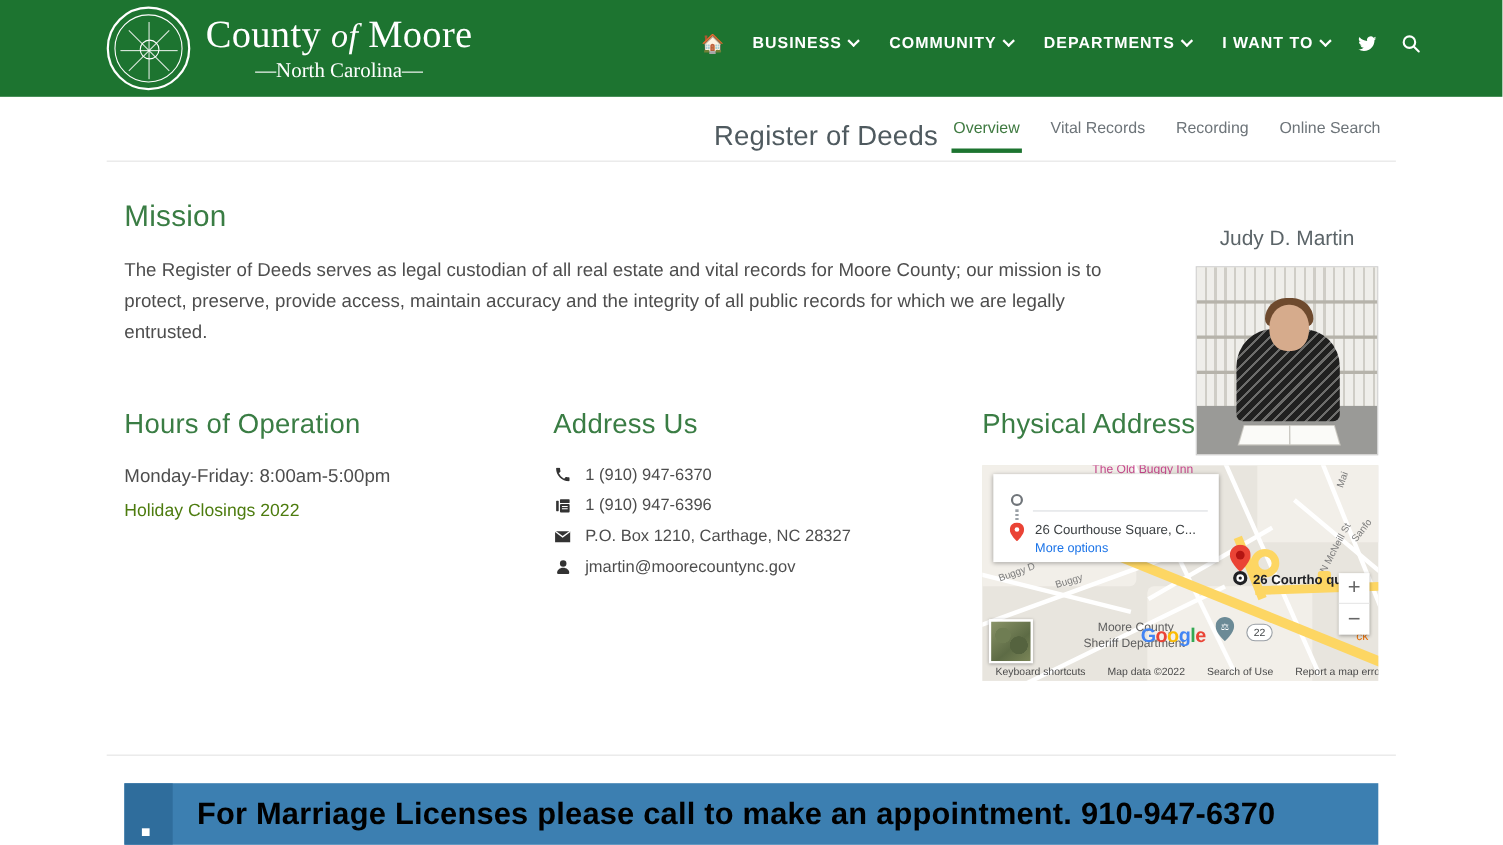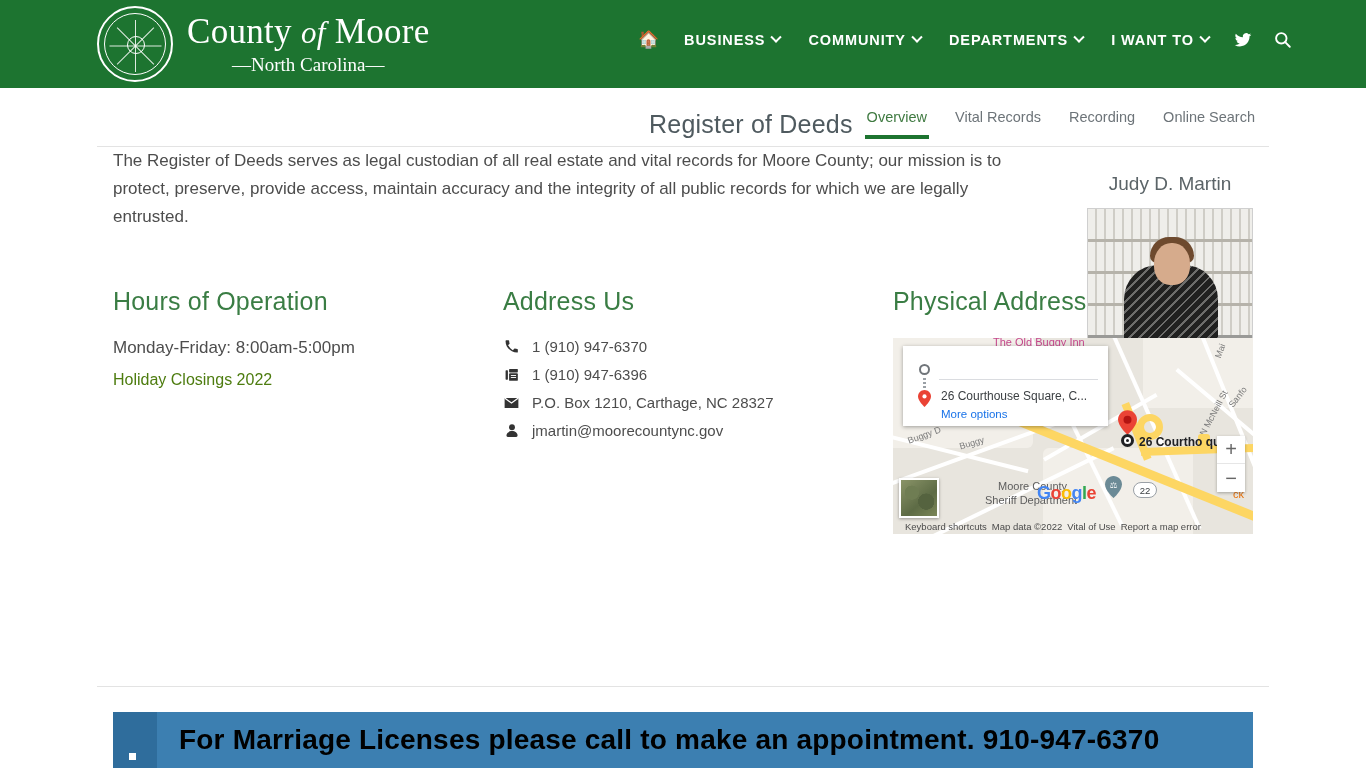--- a/index.html
+++ b/index.html
@@ -400,21 +400,21 @@
   .g-logo span:nth-child(1){color:#4285F4}
   .g-logo span:nth-child(2){color:#EA4335}
   .g-logo span:nth-child(3){color:#FBBC05}
   .g-logo span:nth-child(4){color:#4285F4}
   .g-logo span:nth-child(5){color:#34A853}
   .g-logo span:nth-child(6){color:#EA4335}
   .map-foot {
     position: absolute;
     left: 0; right: 0; bottom: 2px;
     display: flex;
-    gap: 5px;
+    gap: 20px;
     padding-left: 12px;
     font-size: 9.5px;
     color: #4a4a4a;
     white-space: nowrap;
   }
   .map-foot span { cursor: pointer; }
 
   
   .bottom-rule {
     margin: 0 97px;
@@ -519,20 +519,21 @@
     <div class="subtab active">Overview</div>
     <div class="subtab">Vital Records</div>
     <div class="subtab">Recording</div>
     <div class="subtab">Online Search</div>
   </div>
 </div>
 <div class="rule"></div>
 
 <div class="content">
 
+  <h2 class="sec">Mission</h2>
   <p class="mission-text">The Register of Deeds serves as legal custodian of all real estate and vital records for Moore County; our mission is to protect, preserve, provide access, maintain accuracy and the integrity of all public records for which we are legally entrusted.</p>
 
   <div class="person">
     <div class="person-name">Judy D. Martin</div>
     <div class="photo">
       <div class="shelf">
         <i style="top:30px"></i>
           <i style="top:62px"></i>
           <i style="top:94px"></i>
       </div>
@@ -670,21 +671,21 @@
 
         <div class="sat-thumb"></div>
 
         <div class="g-logo">
           <span>G</span><span>o</span><span>o</span><span>g</span><span>l</span><span>e</span>
         </div>
 
         <div class="map-foot">
           <span>Keyboard shortcuts</span>
           <span>Map data ©2022</span>
-          <span>Vital of Use</span>
+          <span>Search of Use</span>
           <span>Report a map error</span>
         </div>
       </div>
     </div>
   </div>
 </div>
 
 <div class="bottom-rule"></div>
 
 <div class="banner">

